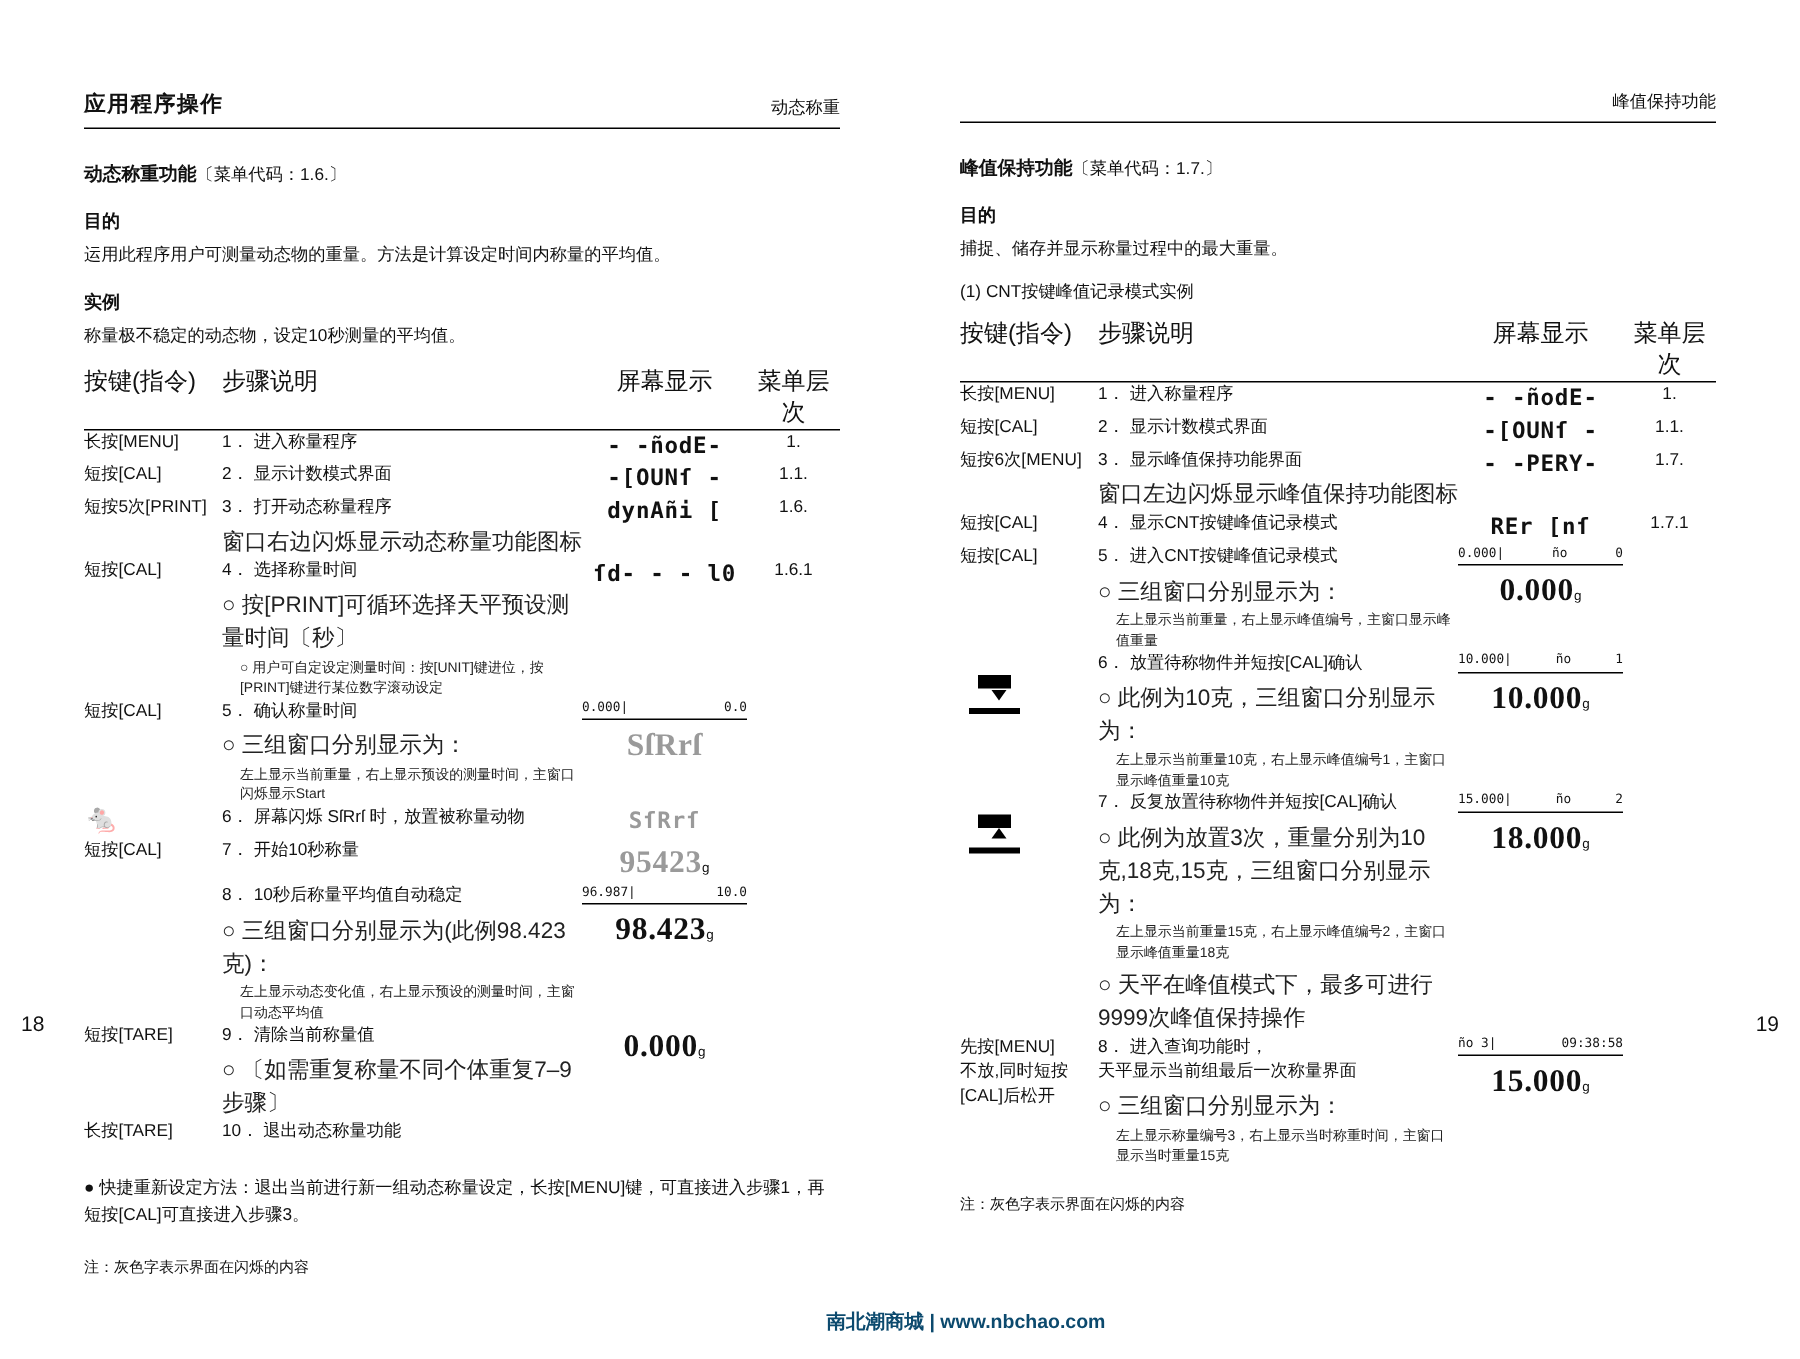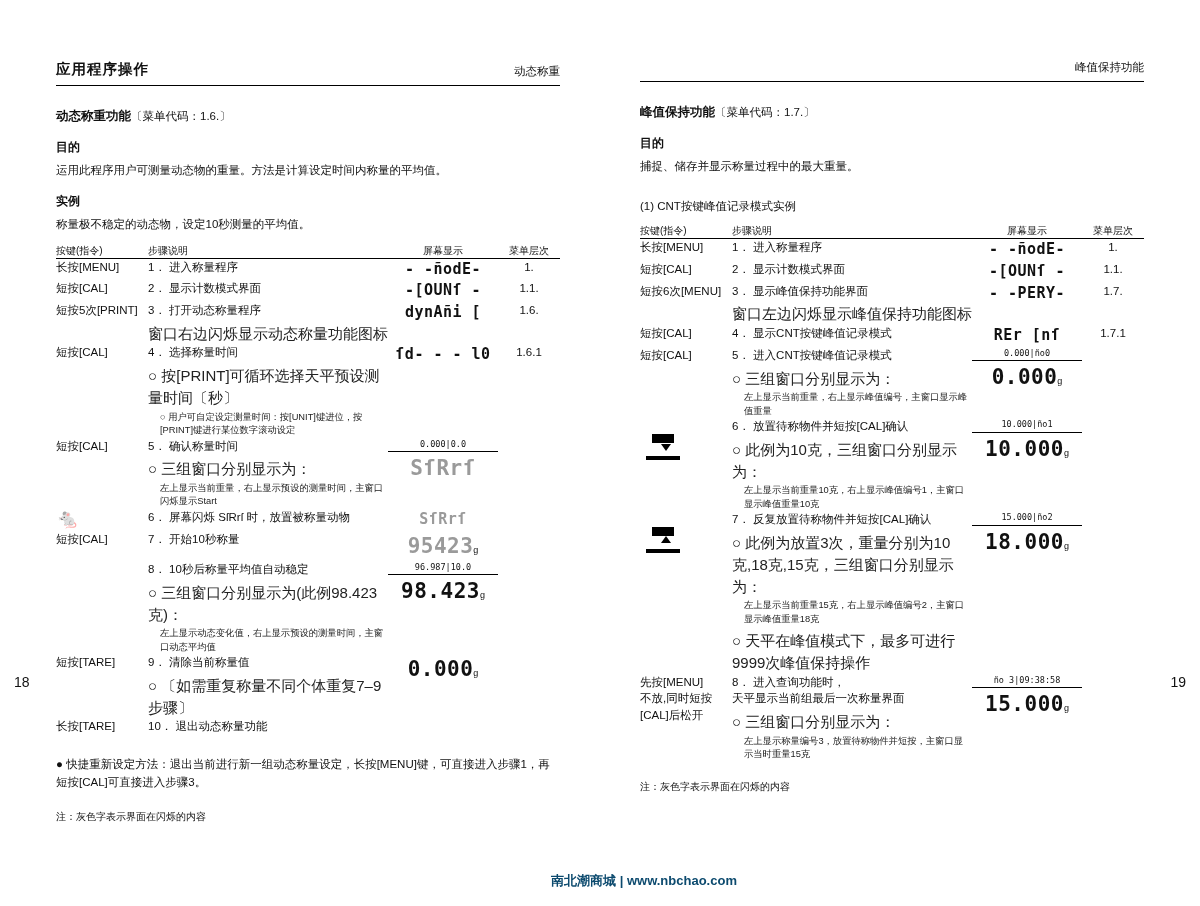--- a/index.html
+++ b/index.html
@@ -14,46 +14,46 @@
 
   .hdr{display:flex;justify-content:space-between;align-items:flex-end;
        border-bottom:1.6px solid #000;padding-bottom:6px;}
   .hdr-title{font-size:14.5px;font-weight:bold;letter-spacing:1px;}
   .hdr-sub{font-size:11.5px;}
 
   .sec-title{font-size:12.5px;font-weight:bold;margin-top:22px;}
   .sec-title .code{font-weight:normal;font-size:11.5px;}
   .h3{font-size:12px;font-weight:bold;margin-top:14px;}
   .para{font-size:11.5px;margin-top:6px;line-height:1.5;}
-  .sub-head{font-size:11.5px;margin-top:24px;}
+  .sub-head{font-size:11.5px;margin-top:12px;}
 
   table.steps{width:100%;border-collapse:collapse;margin-top:10px;}
   table.steps td{vertical-align:top;padding:0;}
-  .colhdr td{font-size:10px;padding-bottom:5px;border-bottom:1px solid #000;}
+  .colhdr td{font-size:16px;padding-bottom:5px;border-bottom:1px solid #000;}
   .c1{width:92px;}
   .c2{width:auto;}
   .c3{width:110px;text-align:center;}
   .c4{width:62px;text-align:center;}
 
   .row td{padding-top:14px;font-size:11.5px;line-height:1.45;}
   .key{font-size:11.5px;}
   .step{font-size:11.5px;}
   .note{font-size:15px;color:#222;line-height:1.45;margin-top:4px;}
   .note2{font-size:9.3px;color:#222;line-height:1.45;margin-top:2px;padding-left:12px;}
   .lvl{font-size:11px;}
 
   
   .lcd{font-family:"DejaVu Sans Mono","Liberation Mono",monospace;
        font-weight:bold;letter-spacing:0.5px;}
   .lcd-main{font-size:15px;}
-  .lcd-big{font-size:21px;}
+  .lcd-big{font-size:21px;font-family:Liberation Serif, serif;}
   .lcd-grey{color:#9a9a9a;}
   .unit{font-size:9px;font-weight:normal;}
   .disp{display:block;text-align:center;}
-  .disprow{display:flex;justify-content:center;font-size:8.5px;
+  .disprow{display:flex;justify-content:space-between;font-size:8.5px;
            font-family:"DejaVu Sans Mono","Liberation Mono",monospace;
            border-bottom:1px solid #000;padding-bottom:1px;margin-bottom:1px;}
 
   .bullet{font-size:11.5px;margin-top:20px;line-height:1.6;}
   .footnote{font-size:10px;margin-top:18px;}
   .pgnum{position:absolute;bottom:40px;font-size:14px;}
   .pgnum.l{left:14px;}
   .pgnum.r{right:14px;}
   .brand{position:absolute;bottom:16px;left:0;width:1200px;text-align:center;
          font-size:13px;font-weight:bold;color:#0c4a6e;margin-left:44px;}
@@ -330,21 +330,21 @@
     </tr>
 
     <tr class="row">
       <td class="key" style="white-space:pre-line">先按[MENU]
 不放,同时短按
 [CAL]后松开</td>
       <td class="step">
         <div style="white-space:pre-line">8． 进入查询功能时，
     天平显示当前组最后一次称量界面</div>
         <div class="note">○ 三组窗口分别显示为：</div>
-        <div class="note2">左上显示称量编号3，放置待称物件并短按，主窗口显示当时重量15克</div>
+        <div class="note2">左上显示称量编号3，右上显示当时称重时间，主窗口显示当时重量15克</div>
       </td>
       <td class="c3">
         <div class="disprow">
           <span>ño        3|</span>
           <span>09:38:58</span>
         </div>
         <span class="lcd lcd-big">15.000</span><span class="unit">g</span>
       </td>
       <td class="c4 lvl"></td>
     </tr>

